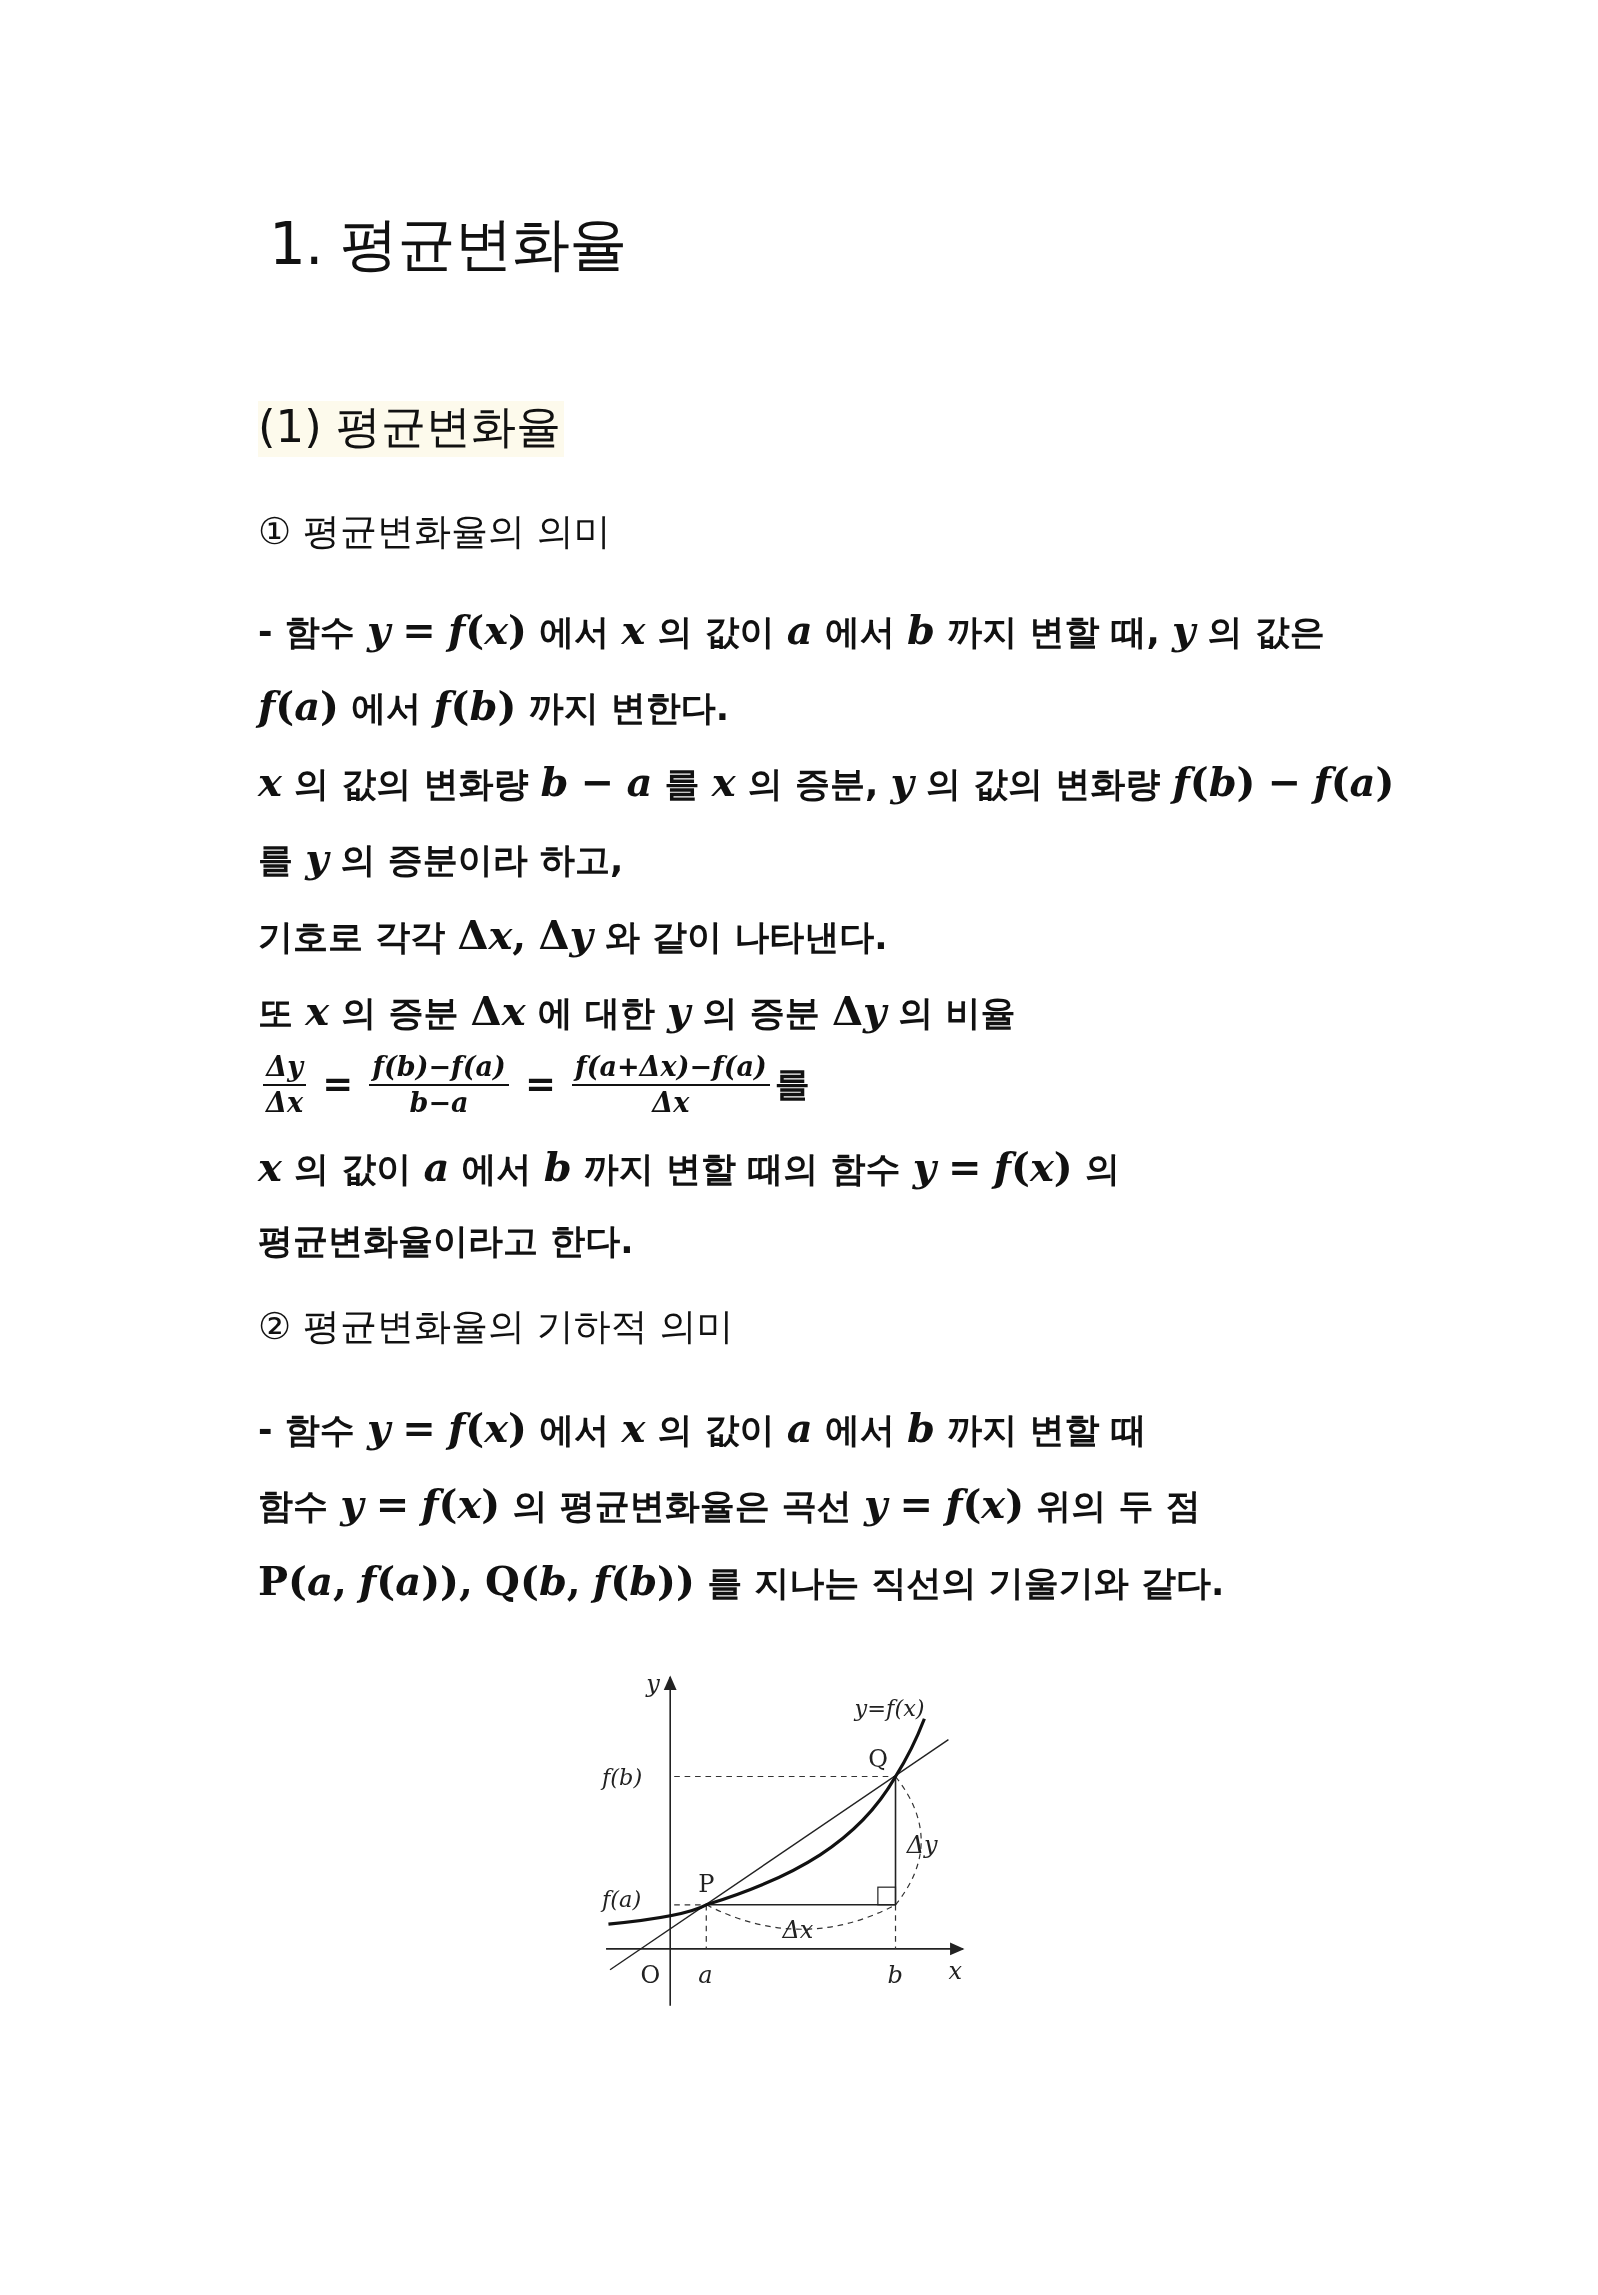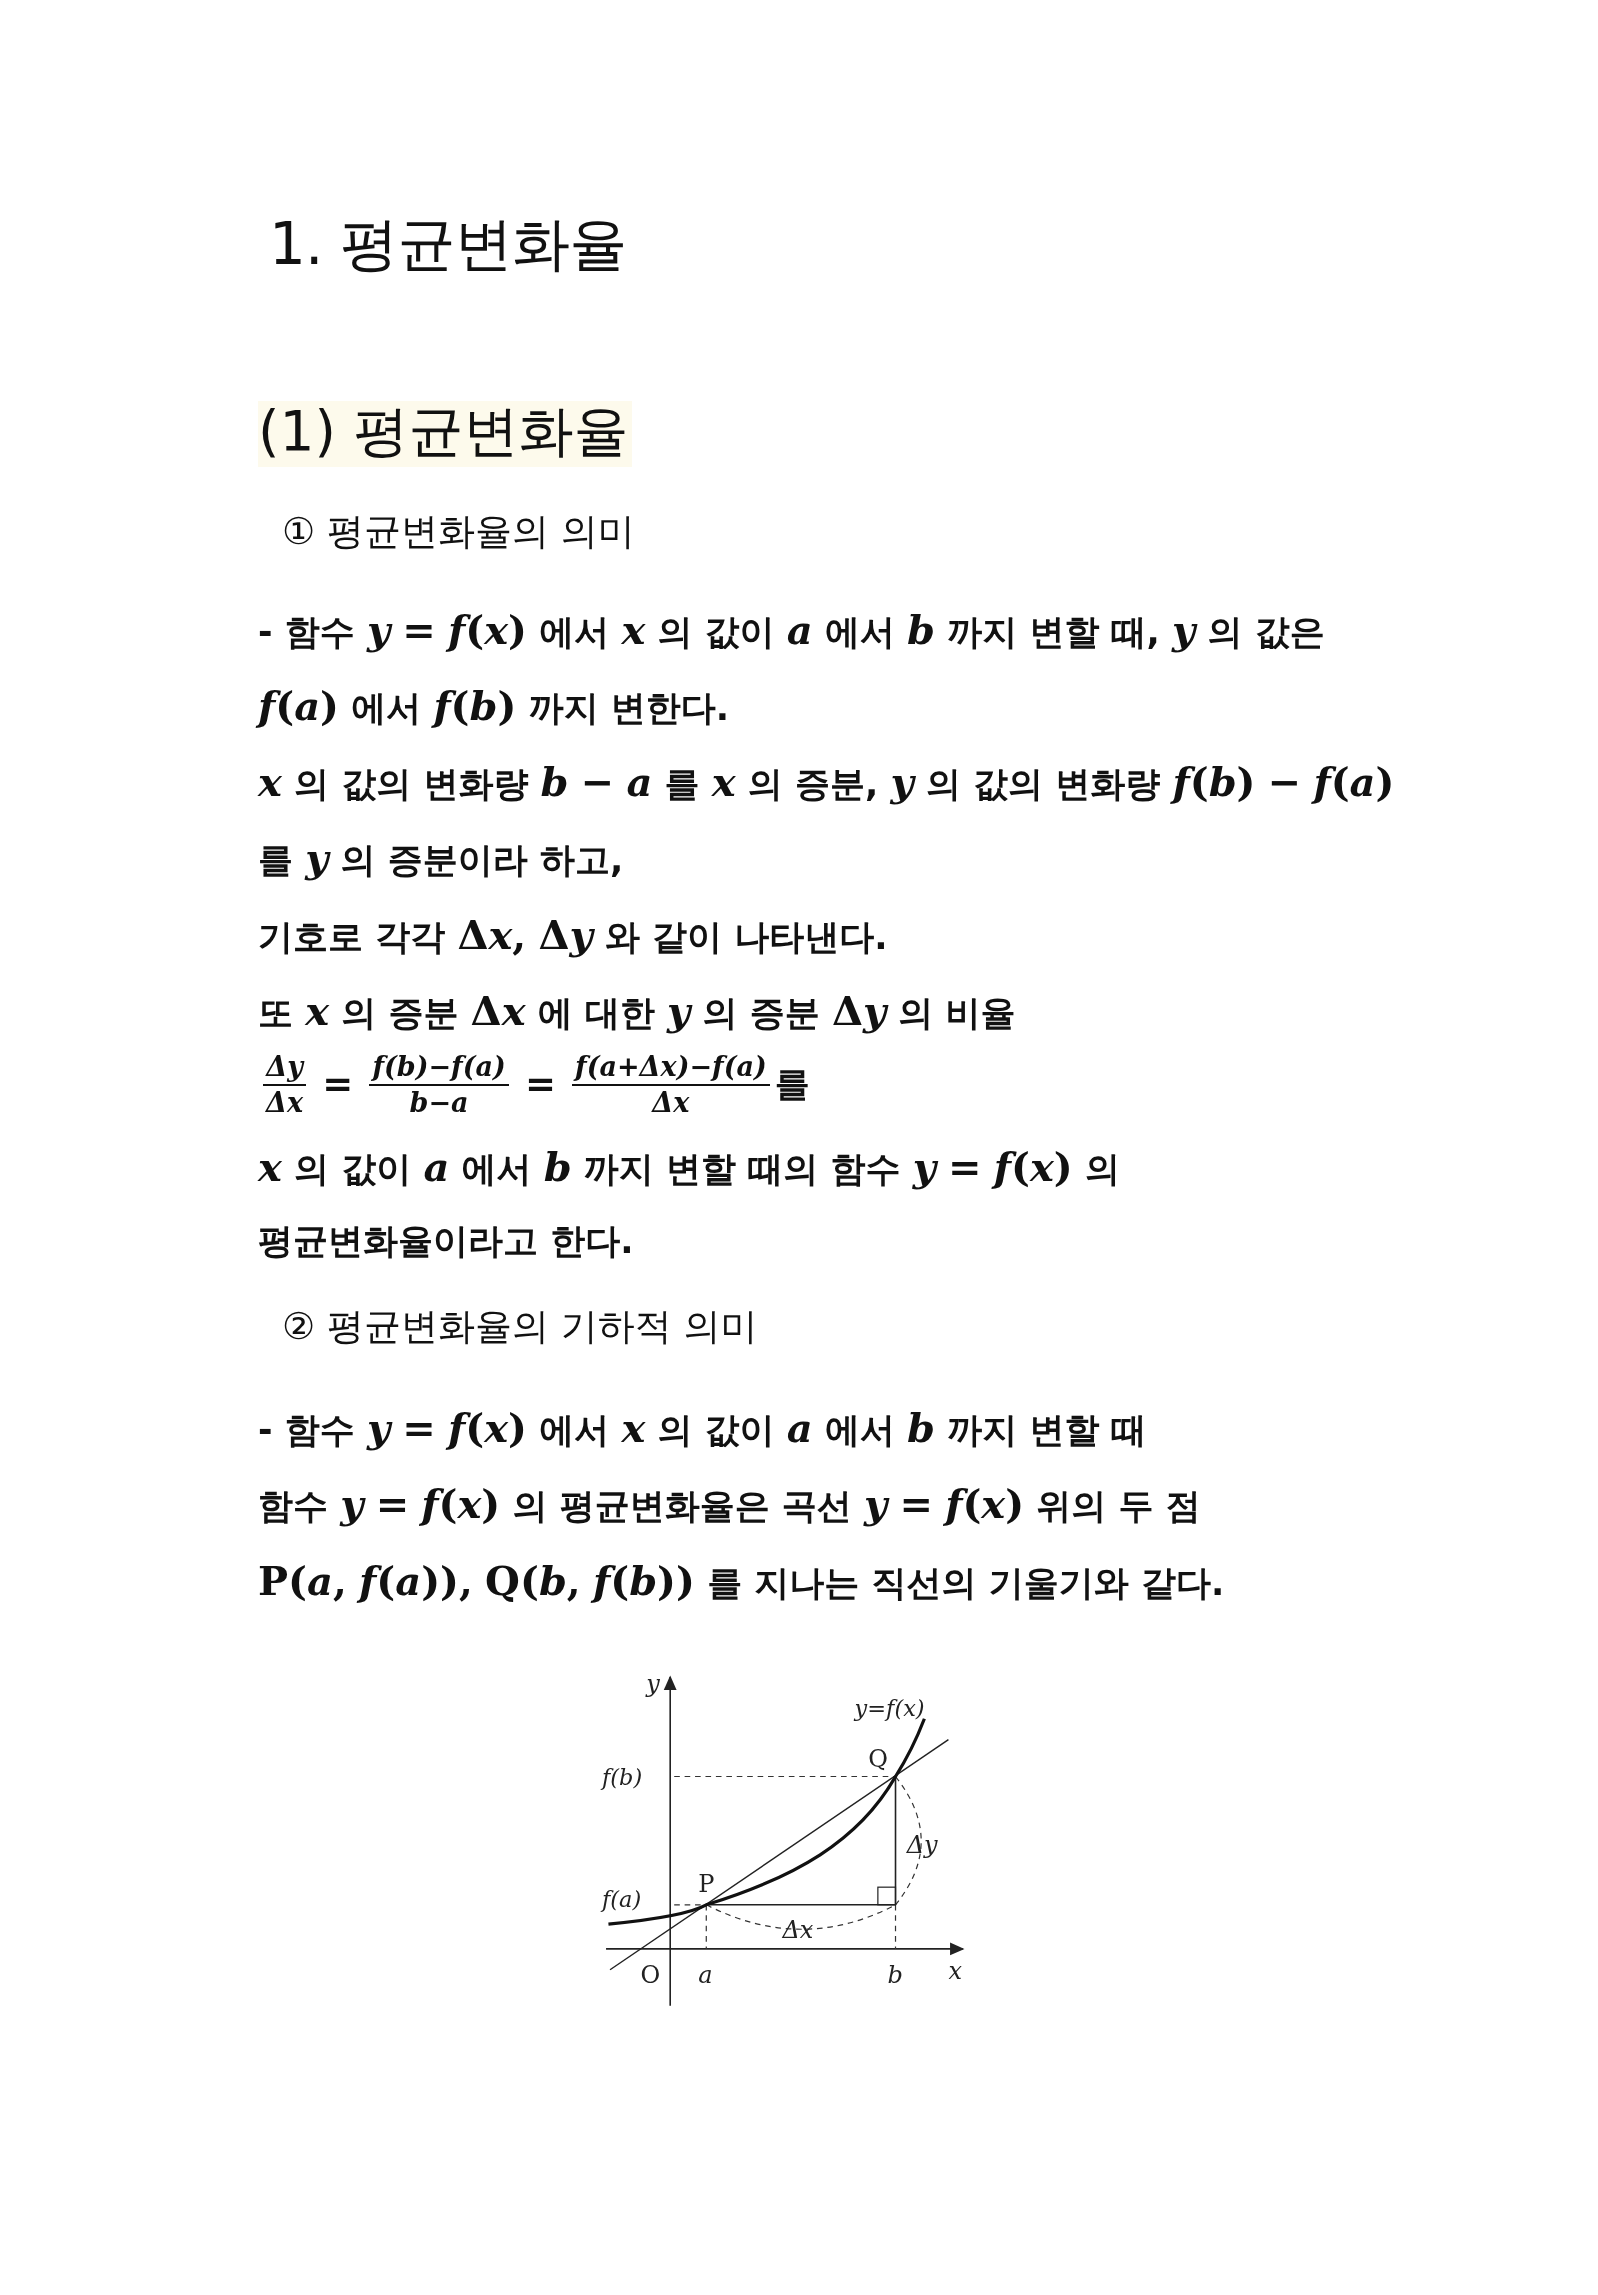--- a/index.html
+++ b/index.html
@@ -1,21 +1,21 @@
 <!DOCTYPE html>
 <html style="font-size:13px"><head>
 <meta charset="utf-8">
 <style>
   html, body { margin: 0; padding: 0; background: #ffffff; }
   body { width: 1598px; height: 2295px; position: relative; overflow: hidden;
          font-family: "DejaVu Sans", "Liberation Sans", sans-serif; color: #111; }
   .page { position: absolute; left: 258px; top: 0; width: 1123px; }
   .h1 { position: absolute; top: 215px; left: 11px; font-size: 58px; font-weight: 500; letter-spacing: -0.8px; line-height: 1; white-space: nowrap; }
-  .h2 { position: absolute; top: 401px; left: 0; font-size: 55px; line-height: 1; padding: 3.2px 3.2px 8px 0; background: #fdfaec; white-space: nowrap; }
-  .h3 { position: absolute; left: 0; font-size: 37px; line-height: 1; white-space: nowrap; margin-left: 24px; }
+  .h2 { position: absolute; top: 401px; left: 0; font-size: 45px; line-height: 1; padding: 3.2px 3.2px 8px 0; background: #fdfaec; white-space: nowrap; }
+  .h3 { position: absolute; left: 0; font-size: 37px; line-height: 1; white-space: nowrap; }
   .line { position: absolute; left: 0; font-size: 35px; line-height: 1; white-space: nowrap; font-weight: bold; }
   .m { font-family: "DejaVu Serif", "Liberation Serif", serif; font-style: italic; font-size: 40px; }
   .mr { font-family: "DejaVu Serif", "Liberation Serif", serif; font-size: 40px; }
   .frac { display: inline-flex; flex-direction: column; align-items: center; vertical-align: middle; font-family: "DejaVu Serif", "Liberation Serif", serif; font-style: italic; font-size: 27px; line-height: 1.15; margin: 0 4.8px; }
   .frac .num { padding: 0 3.2px 1.6px; border-bottom: 2.4px solid #111; }
   .frac .den { padding: 1.6px 3.2px 0; }
   .eq { font-family: "DejaVu Serif", serif; font-size: 37px; margin: 0 11.2px; vertical-align: middle; }
   .diagram { position: absolute; left: 586px; top: 1669px; width: 433px; height: 377px; }
   .diagram text { font-family: "DejaVu Serif", "Liberation Serif", serif; }
 </style>

